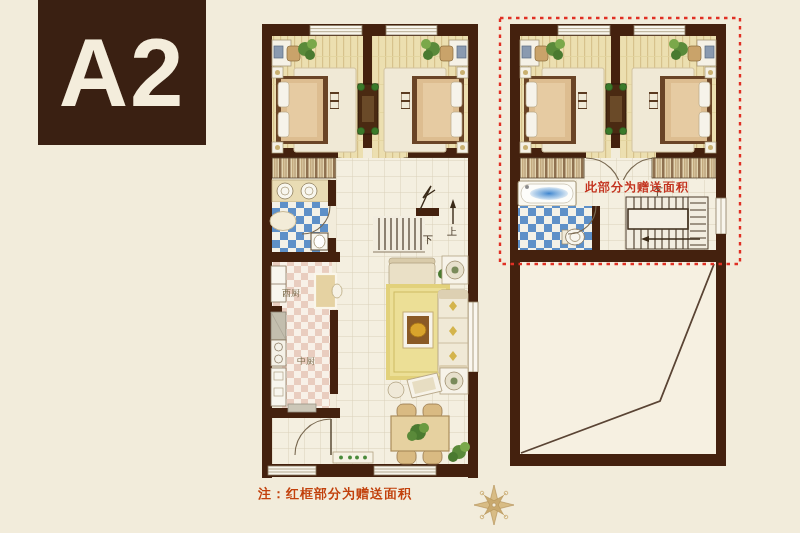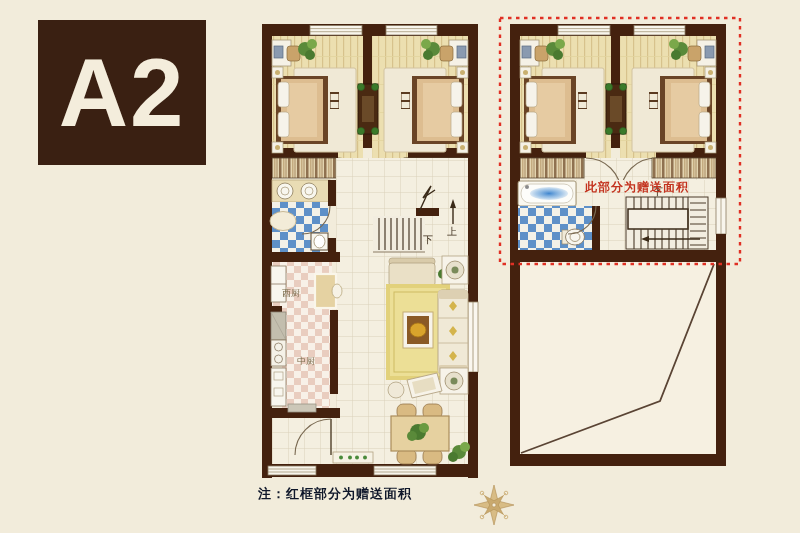--- a/index.html
+++ b/index.html
@@ -7,26 +7,25 @@
     width:800px;height:533px;position:relative;overflow:hidden;
     background:#f2ecdb;
     font-family:"DejaVu Sans",sans-serif;
   }
   .a2-badge{
     position:absolute;left:38px;top:0;width:168px;height:145px;
     background:#3a2012;color:#f4eddc;
     display:flex;align-items:center;justify-content:center;
     font-size:96px;font-weight:600;letter-spacing:2px;
     font-family:"Liberation Sans",sans-serif;
-    margin-top:20px;
   }
   .plan-svg{position:absolute;left:0;top:0;}
   .note-text{
     position:absolute;left:258px;top:485px;
-    color:#0f172a;font-size:13px;font-weight:bold;letter-spacing:1px;
+    color:#c2410c;font-size:13px;font-weight:bold;letter-spacing:1px;
   }
   svg text{font-family:"DejaVu Sans",sans-serif;}
   .room-label{font-size:9px;fill:#7a6a4a;}
   .stair-label{font-size:10px;fill:#3a2a18;}
   .gift-label{font-size:12px;font-weight:bold;fill:#c3321e;letter-spacing:1px;}
 </style>
 </head>
 <body>
 
 <div class="a2-badge">A2</div>

